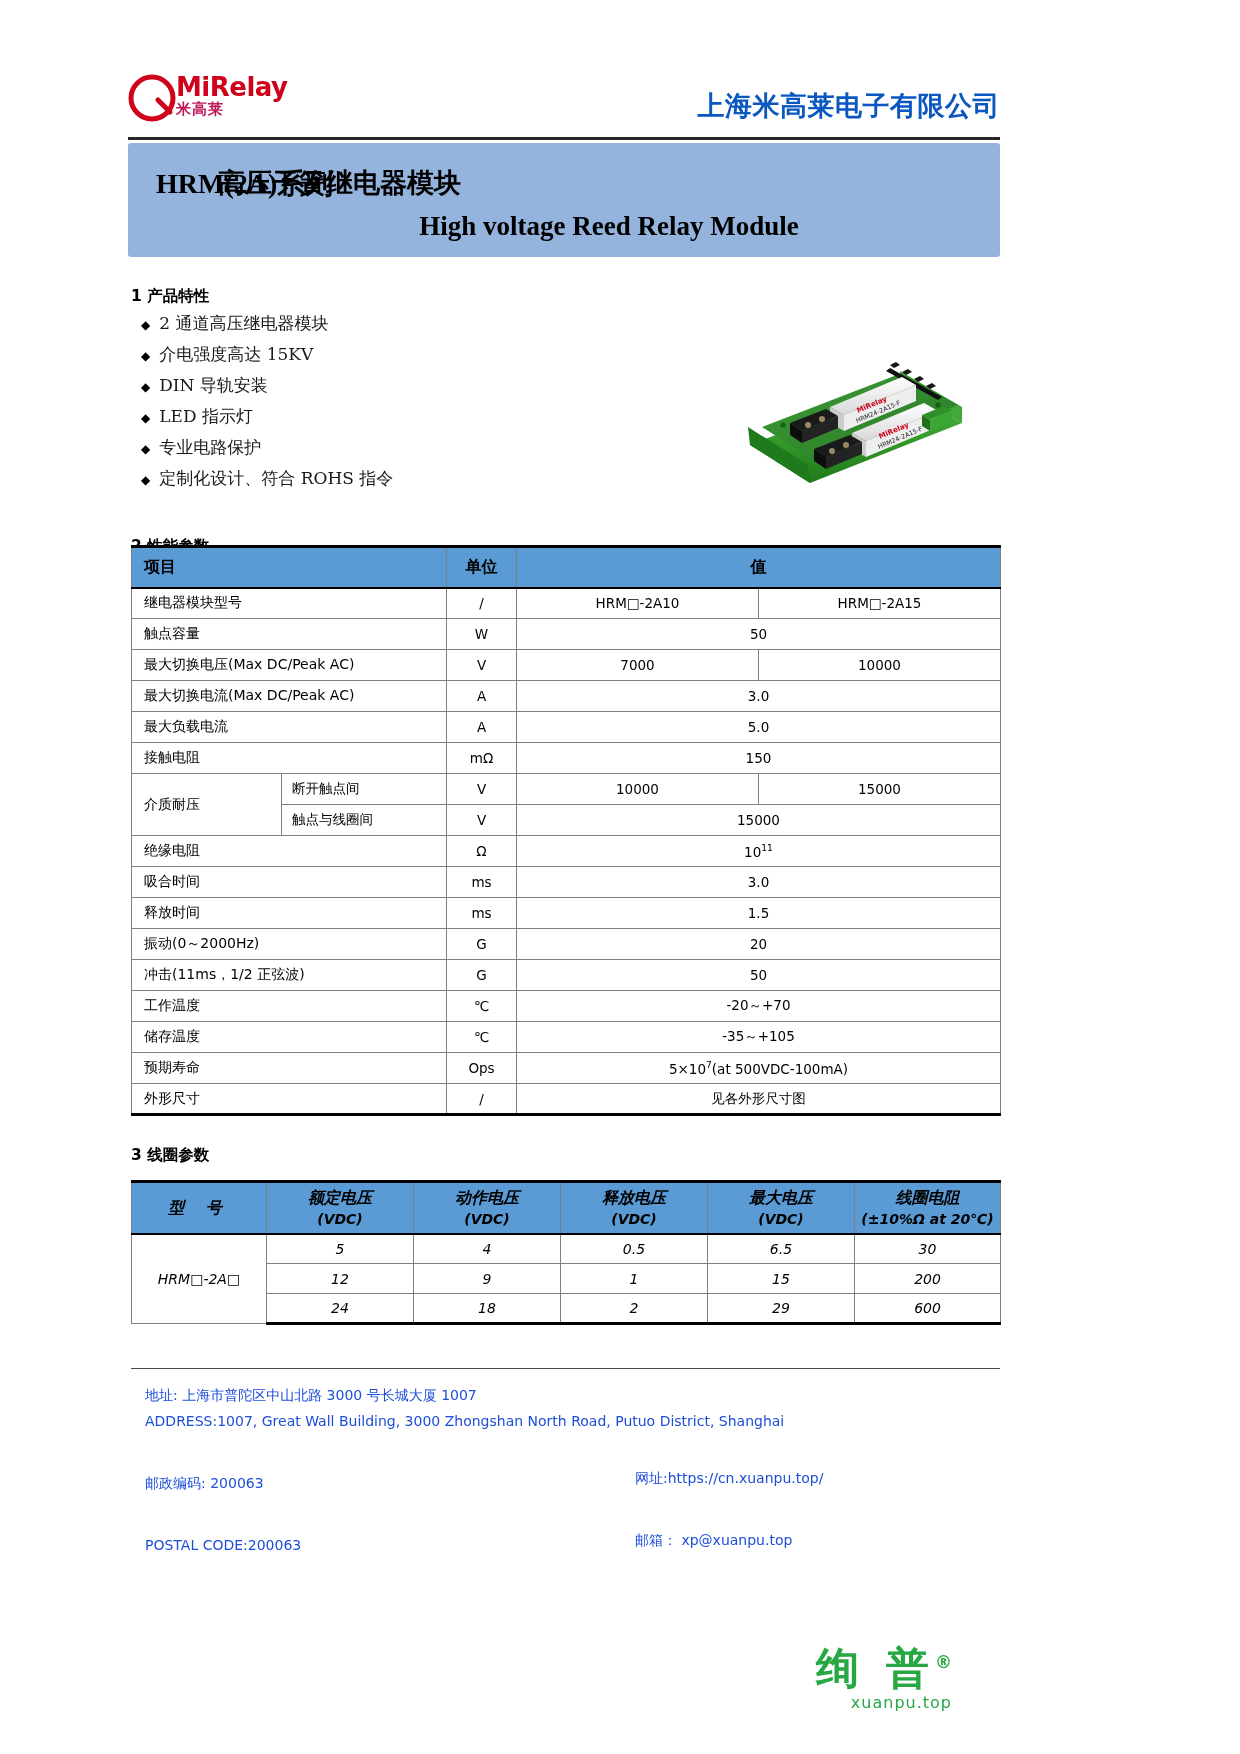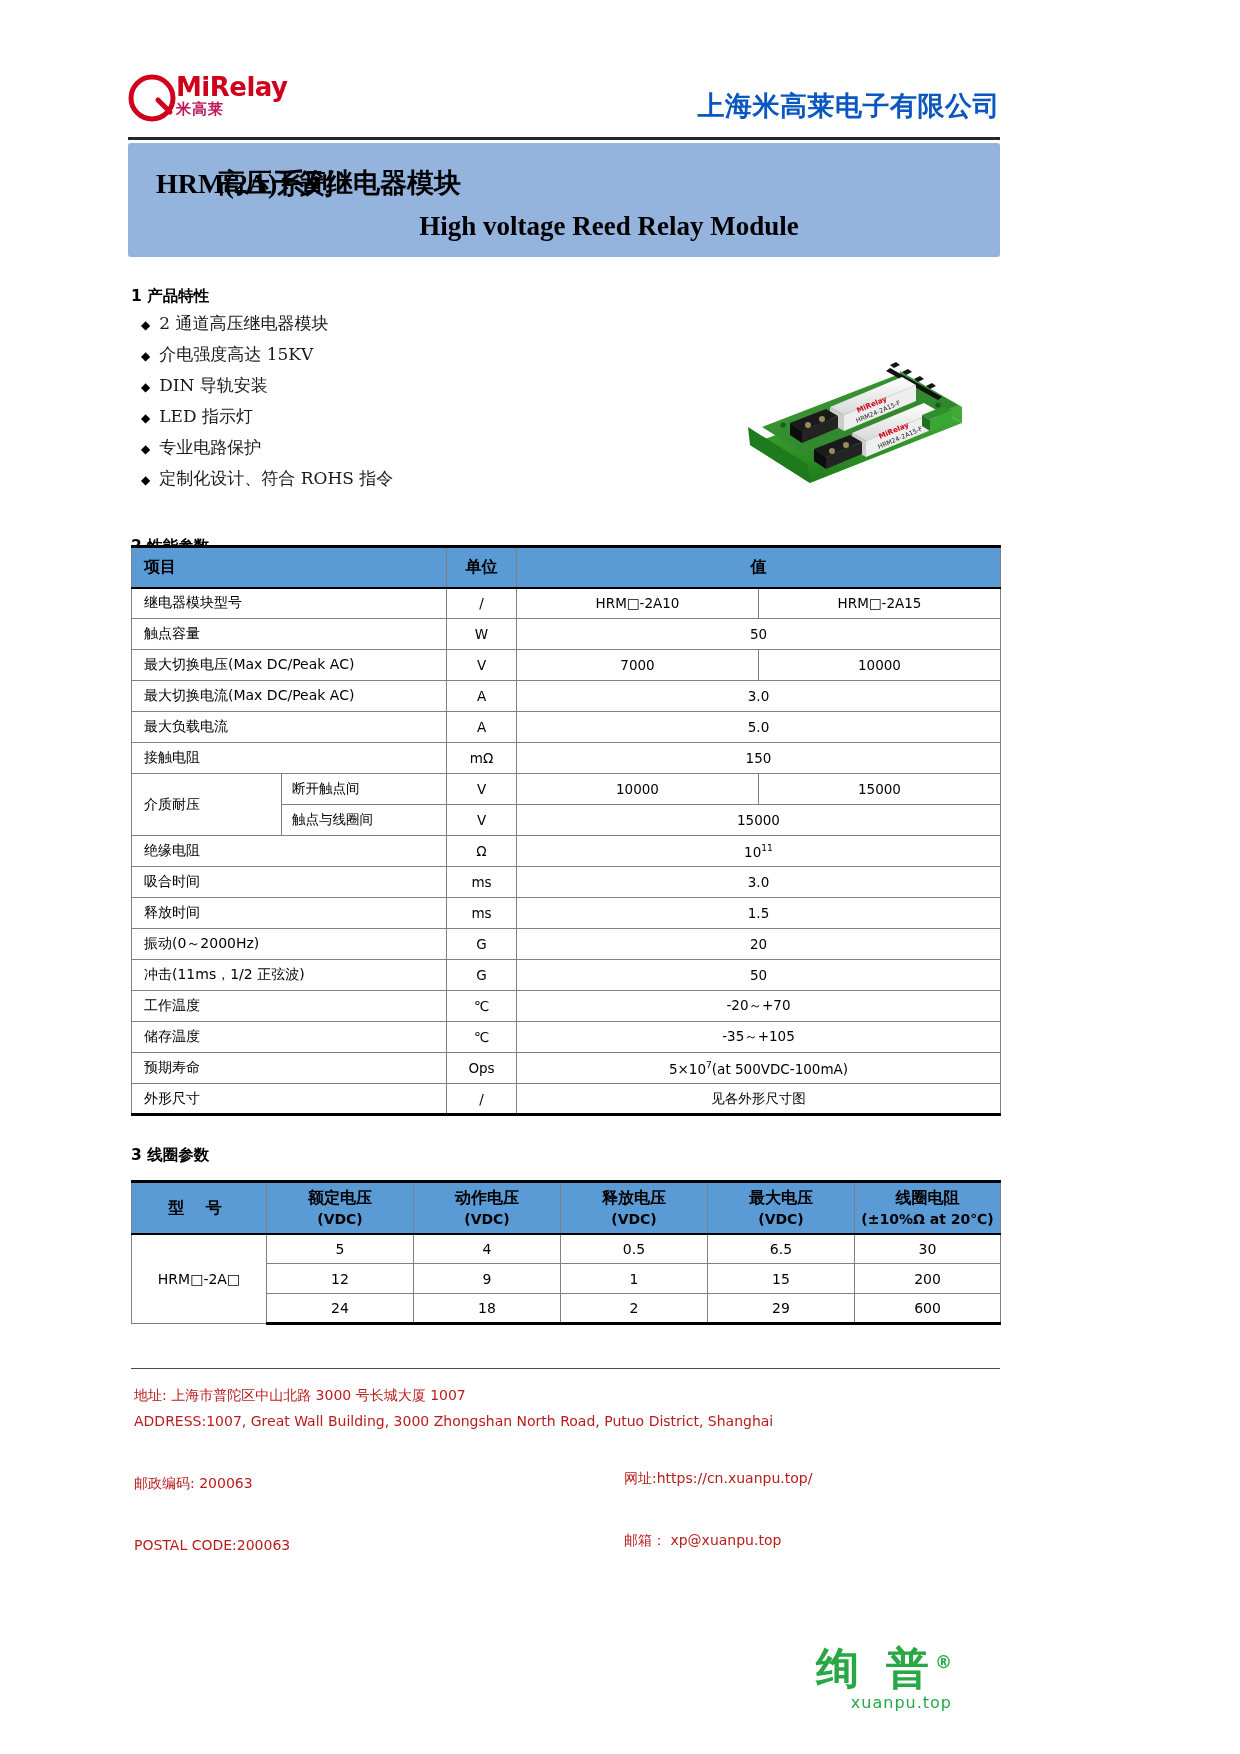--- a/index.html
+++ b/index.html
@@ -231,20 +231,21 @@
     font-size: 14px;
     vertical-align: middle;
   }
 
   .coil-table {
     position: absolute;
     left: 131px;
     top: 1180px;
     width: 869px;
     font-family: "DejaVu Sans", sans-serif;
+    font-style: italic;
   }
   .coil-table th, .coil-table td {
     border: 1px solid #808080;
     font-size: 14px;
     color: #000;
     height: 30px;
     padding: 0 4px;
     text-align: center;
     vertical-align: middle;
     box-sizing: border-box;
@@ -274,26 +275,26 @@
   .footer-rule {
     position: absolute;
     left: 131px;
     top: 1368px;
     width: 869px;
     height: 1px;
     background: #4a4a4a;
   }
   .footer {
     position: absolute;
-    left: 134px;
+    left: 145px;
     top: 1382px;
     width: 869px;
     font-family: "DejaVu Sans", sans-serif;
     font-size: 14px;
-    color: #b91c1c;
+    color: #1d4ed8;
   }
   .footer-line {
     line-height: 26px;
     white-space: nowrap;
   }
   .footer-two {
     position: relative;
     height: 26px;
     margin-top: 36px;
   }

